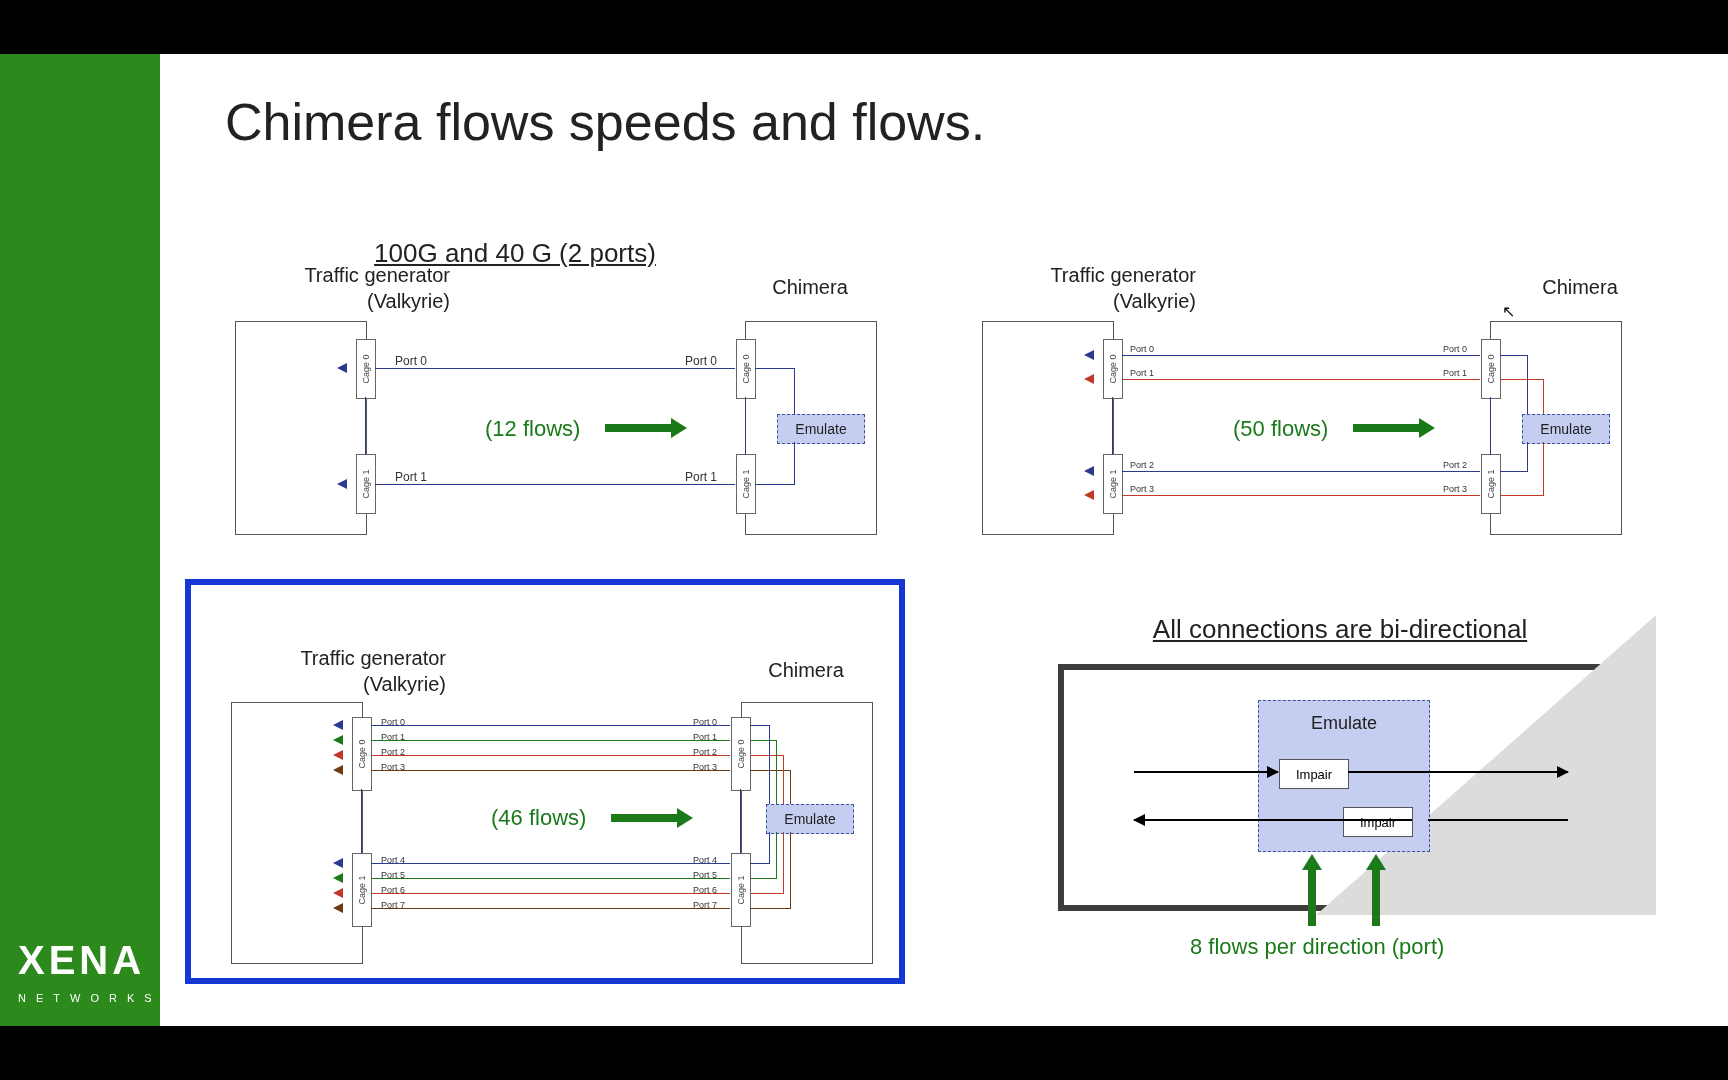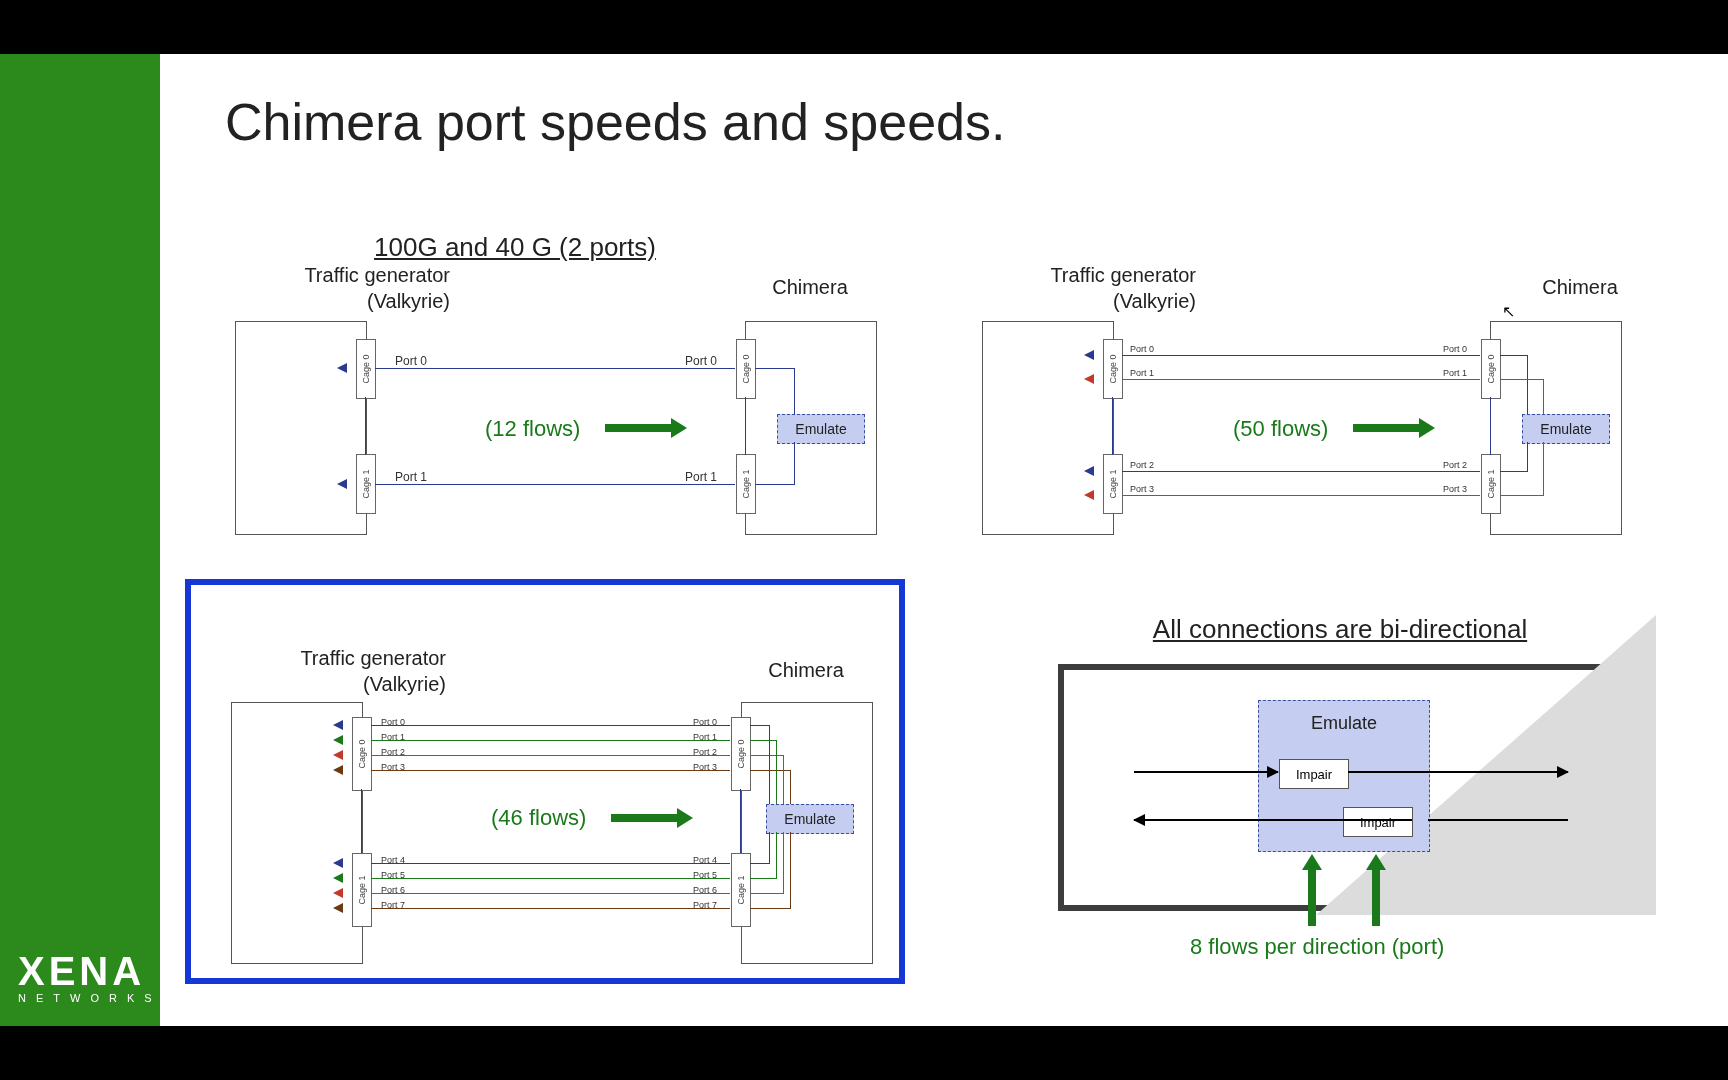--- a/index.html
+++ b/index.html
@@ -2,21 +2,21 @@
 <html><head>
 <meta charset="utf-8">
 <style>
   html,body{margin:0;padding:0;width:1728px;height:1080px;background:#000;font-family:Verdana,Geneva,sans-serif;overflow:hidden}
   .letterbox-top,.letterbox-bot{position:absolute;left:0;width:1728px;height:54px;background:#000}
   .letterbox-top{top:0}.letterbox-bot{bottom:0}
   .slide{position:absolute;top:54px;left:0;width:1728px;height:972px;background:#fff}
   .greenbar{position:absolute;top:0;left:0;width:160px;height:972px;background:#2b8a1b}
   .logo{position:absolute;left:18px;bottom:22px;color:#fff;line-height:1}
   .logo-main{font-size:40px;font-weight:700;letter-spacing:4px;font-family:Arial,sans-serif}
-  .logo-sub{font-size:11px;letter-spacing:10px;margin-top:2px}
+  .logo-sub{font-size:11px;letter-spacing:10px;margin-top:13px}
   .slide-title{position:absolute;left:225px;top:38px;font-size:52px;color:#222;font-weight:400}
   .group{position:absolute}
   .subhead{font-size:26px;text-decoration:underline;color:#222;text-align:center;display:block}
   .tg-label{font-size:20px;color:#222;text-align:right;position:absolute;line-height:1.3}
   .ch-label{font-size:20px;color:#222;text-align:center;position:absolute}
   .box{position:absolute;border:1px solid #555;background:transparent}
   .cage{position:absolute;width:18px;height:58px;border:1px solid #666;background:#fff;font-size:9px;display:flex;align-items:center;justify-content:center}
   .cage span{transform:rotate(-90deg);white-space:nowrap;color:#444}
   .portlbl{position:absolute;font-size:12px;color:#333}
   .portlbl-s{position:absolute;font-size:9px;color:#333}
@@ -29,21 +29,21 @@
   .tri-red{border-right:10px solid #c0392b}
   .tri-green{border-right:10px solid #1a7a1a}
   .tri-brown{border-right:10px solid #6b3a13}
   .flows{position:absolute;font-size:22px;color:#1a7a1a}
   .flowarrow{position:absolute;height:8px;background:#1a7a1a}
   .flowarrow::after{content:"";position:absolute;right:-12px;top:-6px;border-top:10px solid transparent;border-bottom:10px solid transparent;border-left:16px solid #1a7a1a}
   .emulate{position:absolute;border:1px dashed #3a4fa0;background:#c5cef0;font-size:14px;color:#222;display:flex;align-items:center;justify-content:center}
 
   
   #g100{left:185px;top:170px;width:730px;height:365px}
-  #g100 .subhead{position:absolute;left:60px;top:8px;width:540px}
+  #g100 .subhead{position:absolute;left:60px;top:14px;width:540px}
   #g100 .tg-label{left:35px;top:38px;width:230px}
   #g100 .ch-label{left:560px;top:52px;width:130px}
 
   
   #g50{left:975px;top:170px;width:730px;height:365px}
   #g50 .subhead{position:absolute;left:160px;top:0;width:350px}
   #g50 .tg-label{left:-9px;top:38px;width:230px}
   #g50 .ch-label{left:540px;top:52px;width:130px}
 
   
@@ -76,21 +76,21 @@
 <div class="letterbox-bot"></div>
 
 <div class="slide">
   <div class="greenbar">
     <div class="logo">
       <div class="logo-main">XENA</div>
       <div class="logo-sub">NETWORKS</div>
     </div>
   </div>
 
-  <div class="slide-title">Chimera port speeds and speeds.</div>
+  <div class="slide-title">Chimera flows speeds and flows.</div>
 
   <div class="group" id="g100">
     <span class="subhead">100G and 40 G (2 ports)</span>
     <div class="tg-label" style="white-space:pre-line">Traffic generator
 (Valkyrie)</div>
     <div class="ch-label">Chimera</div>
 
     <div class="box" style="left:50px;top:97px;width:130px;height:212px"></div>
     <div class="box" style="left:560px;top:97px;width:130px;height:212px"></div>
 

